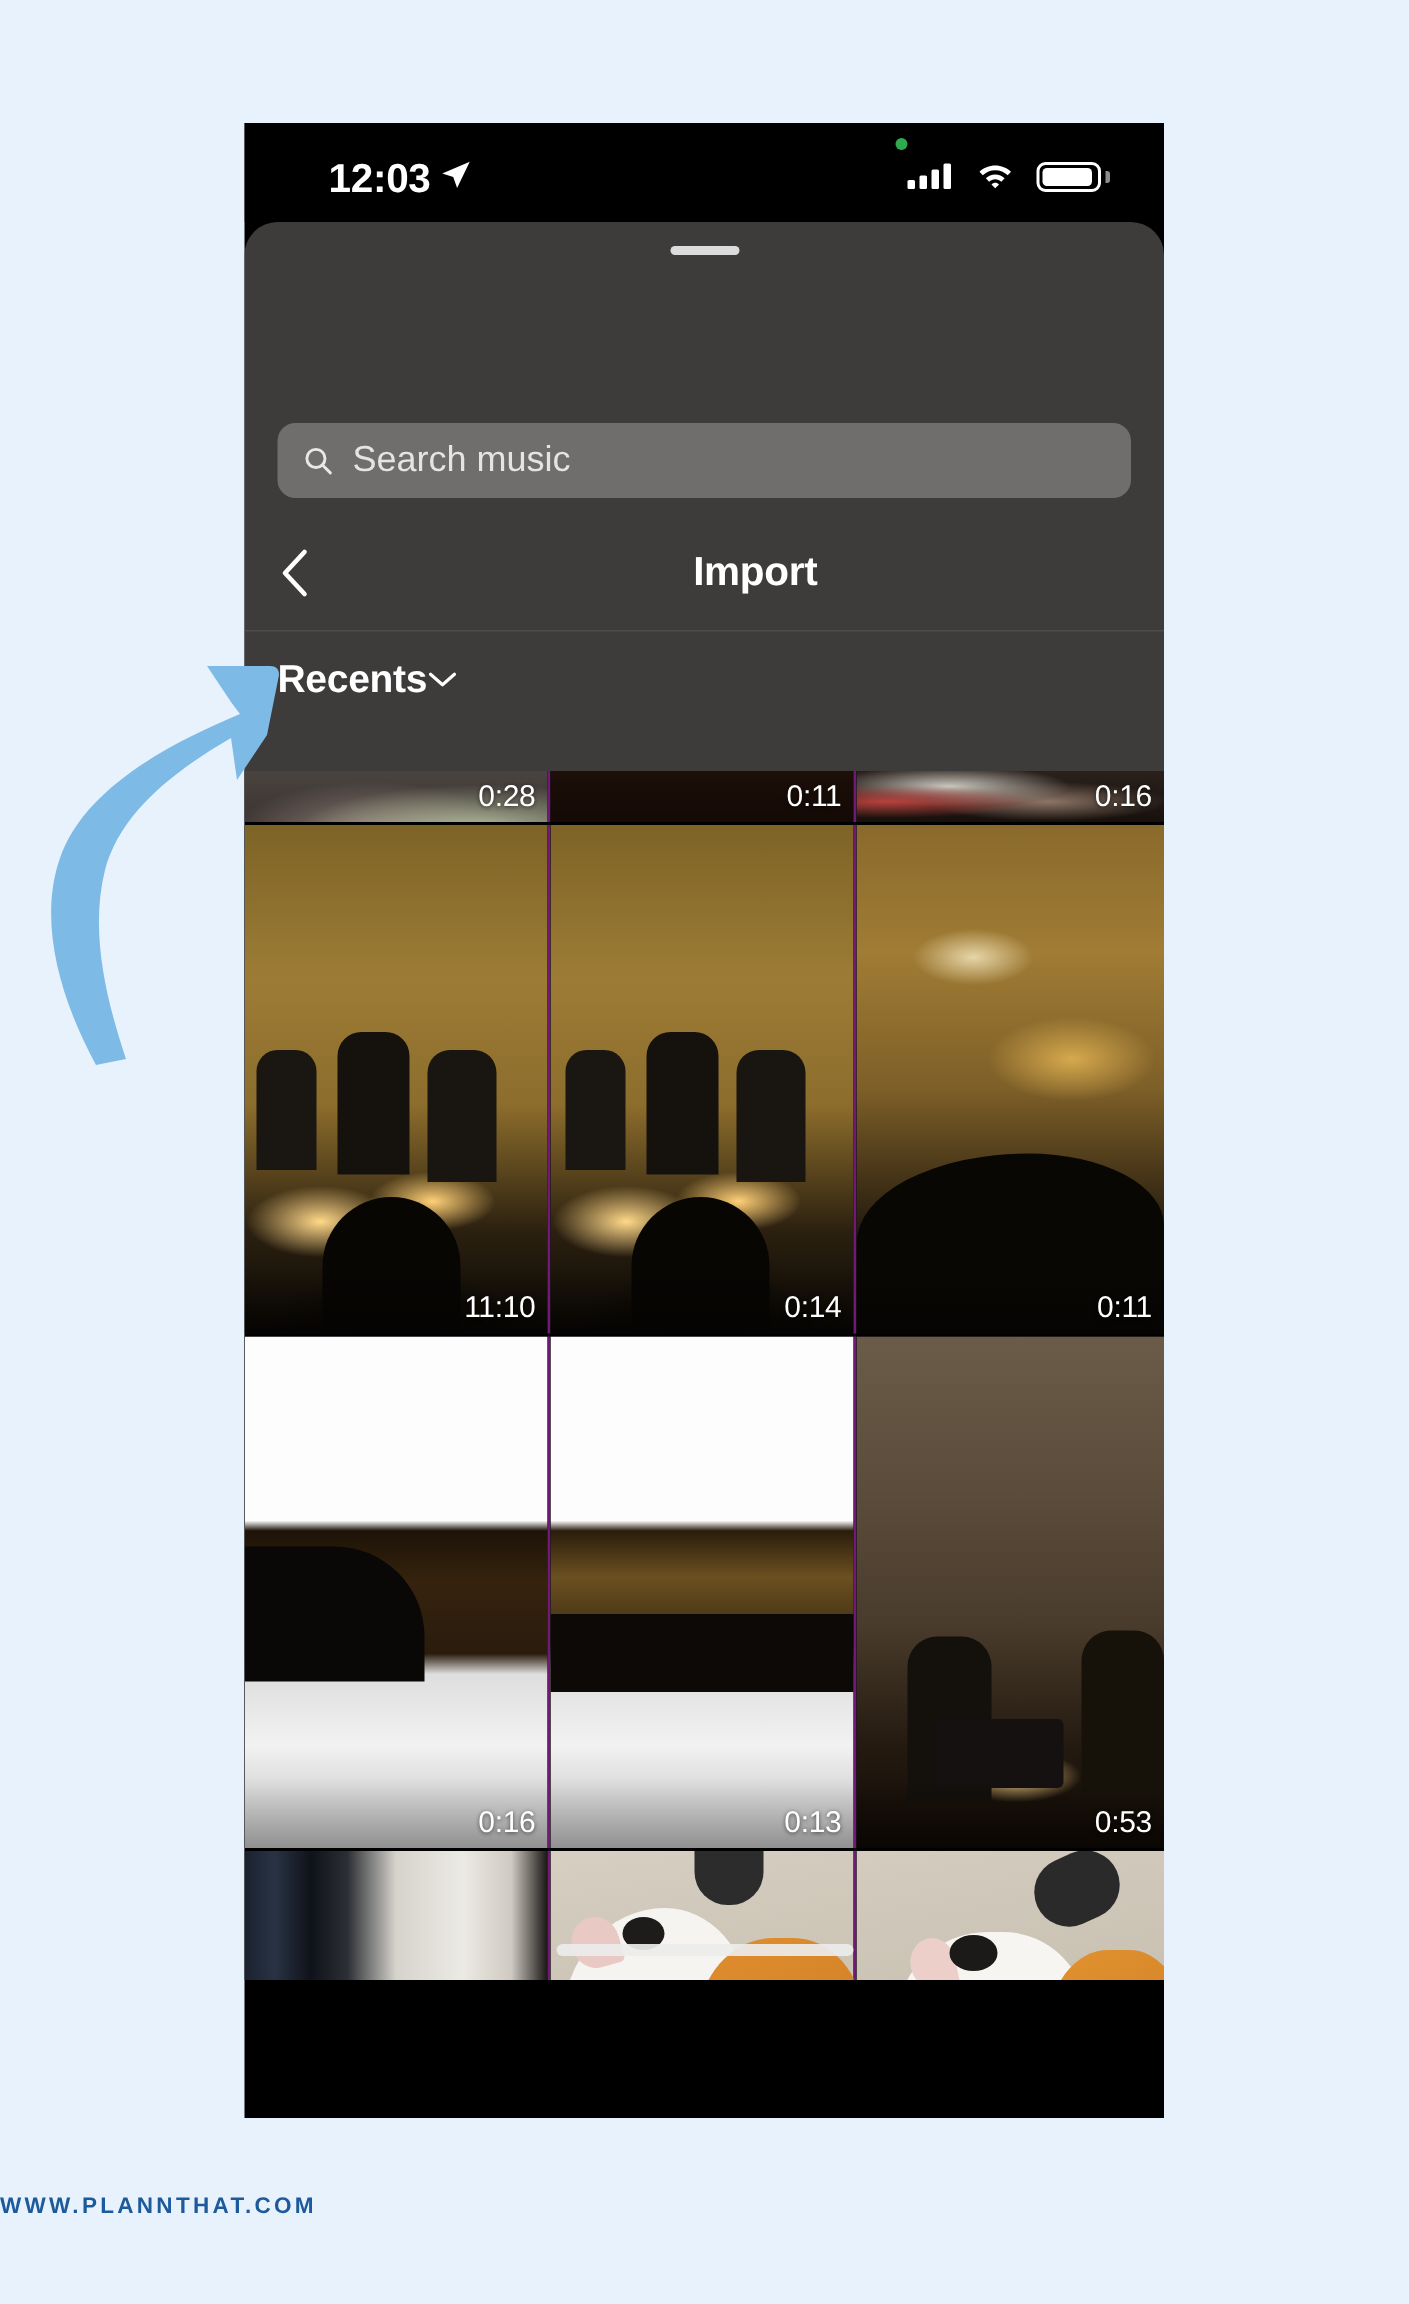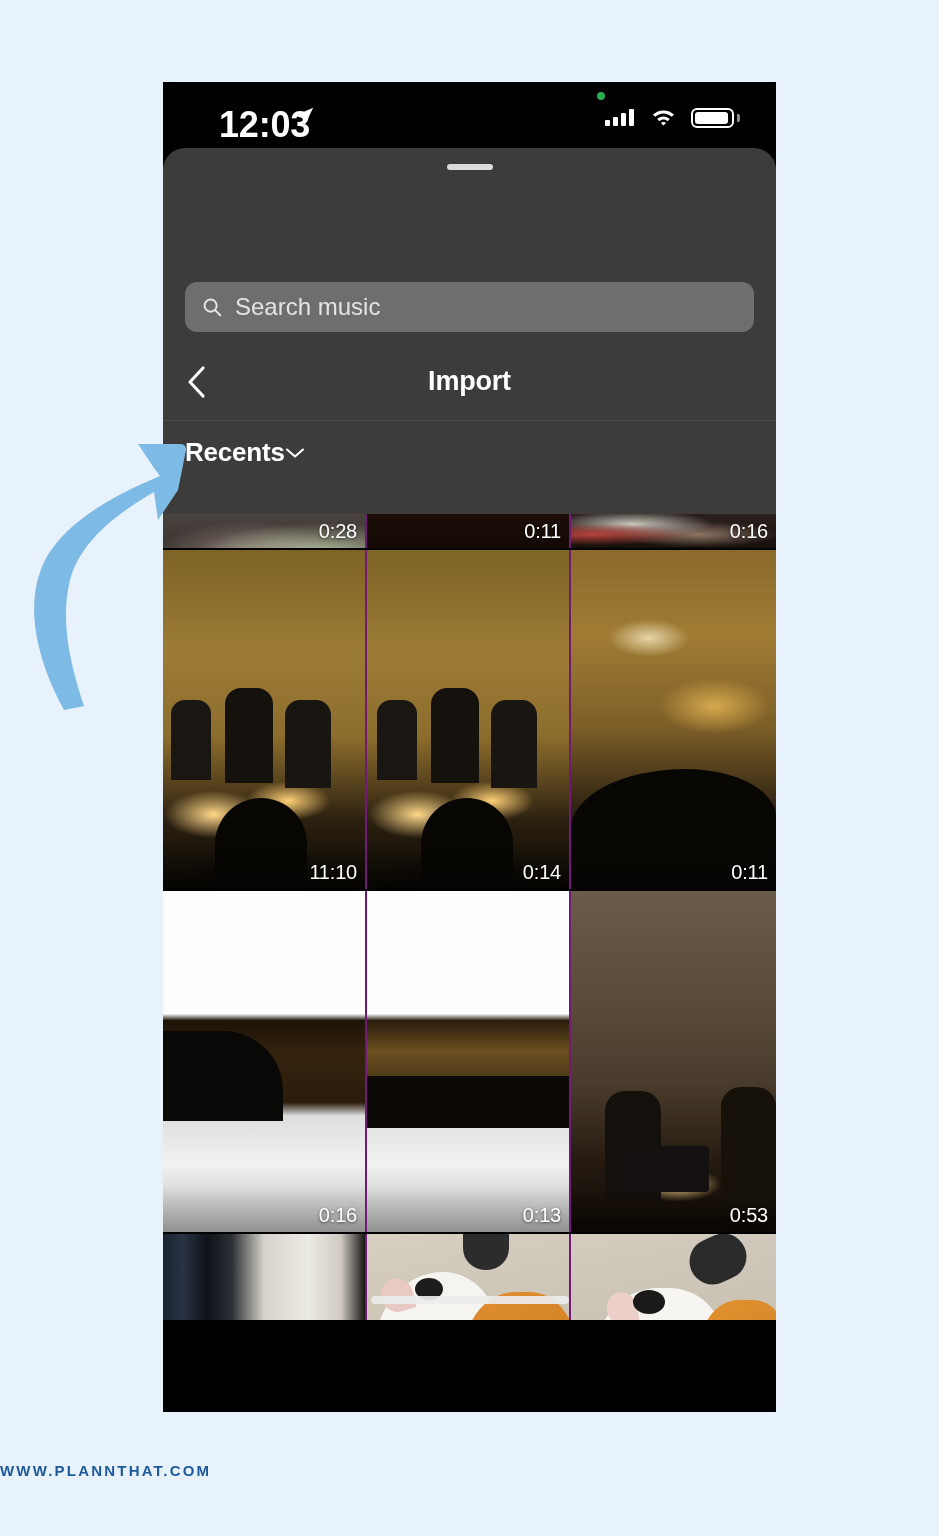--- a/index.html
+++ b/index.html
@@ -31,21 +31,21 @@
     background: #000;
     z-index: 6;
   }
   #green-dot {
     position: absolute; left: 434px; top: 10px;
     width: 8px; height: 8px; border-radius: 50%;
     background: #2fab4f;
   }
   #clock {
     position: absolute; left: 56px; top: 22px;
-    color: #fff; font-size: 36px; font-weight: 600;
+    color: #fff; font-size: 27px; font-weight: 600;
     letter-spacing: -0.2px;
     font-family: "Liberation Sans", sans-serif;
   }
   #loc-arrow {
     position: absolute; left: 130px; top: 24px;
     width: 22px; height: 22px;
   }
   #sig { position: absolute; left: 442px; top: 26px; display: flex; align-items: flex-end; gap: 3px; height: 18px; }
   #sig i { display:block; width:5px; background:#fff; border-radius:1px; }
   #sig i:nth-child(1){height:6px}
@@ -103,20 +103,21 @@
     border-bottom: 1px solid rgba(255,255,255,0.09);
   }
   #back-chevron {
     position: absolute; left: 22px; top: 20px;
     width: 24px; height: 34px; cursor: pointer;
   }
   #nav-title {
     position: absolute; left: 0; top: 21px; width: 613px;
     text-align: center; color: #ffffff; font-size: 27px; font-weight: 700;
     letter-spacing: -0.2px;
+    padding-left: 34px;
   }
 
   
   #recents-row {
     position: absolute; left: 22px; top: 289px;
     display: flex; align-items: center; 
     cursor: pointer;
     justify-content: flex-end;
   }
   #recents-label { color: #fff; font-size: 26px; font-weight: 700; letter-spacing: -0.2px; }

